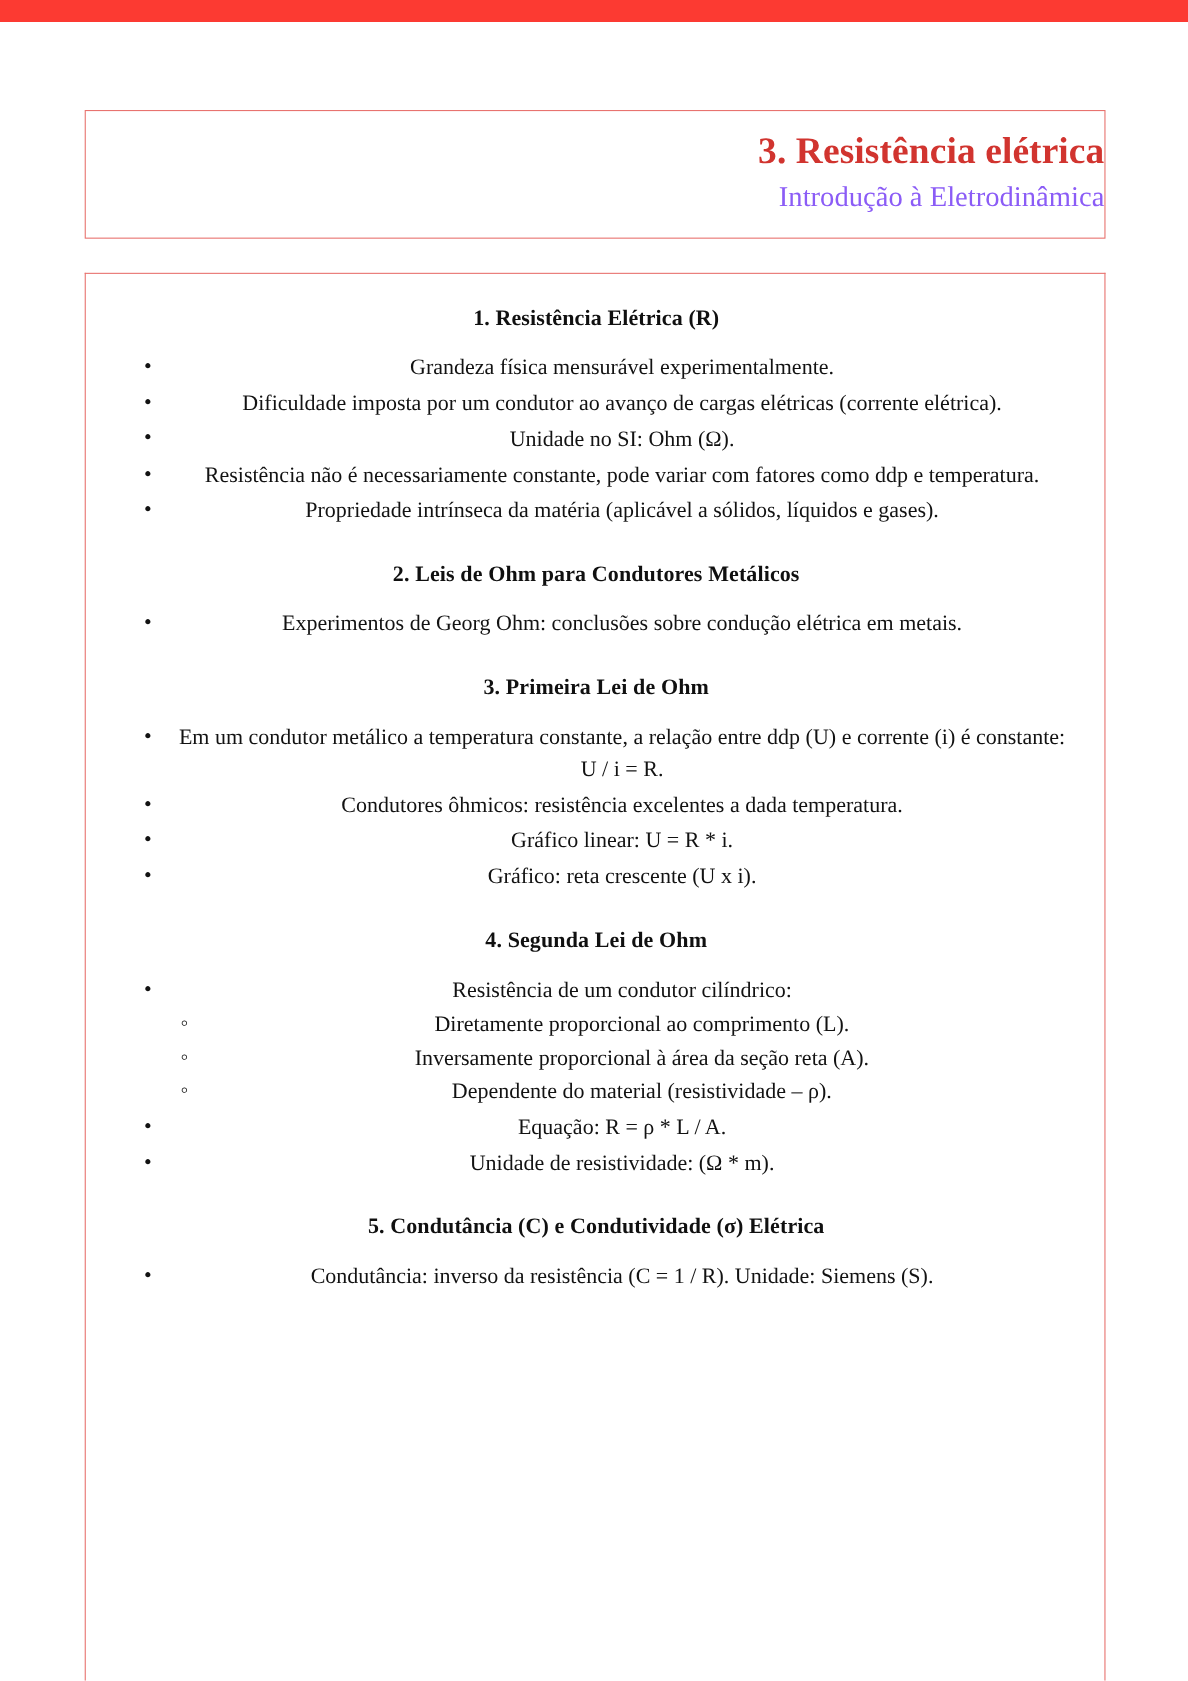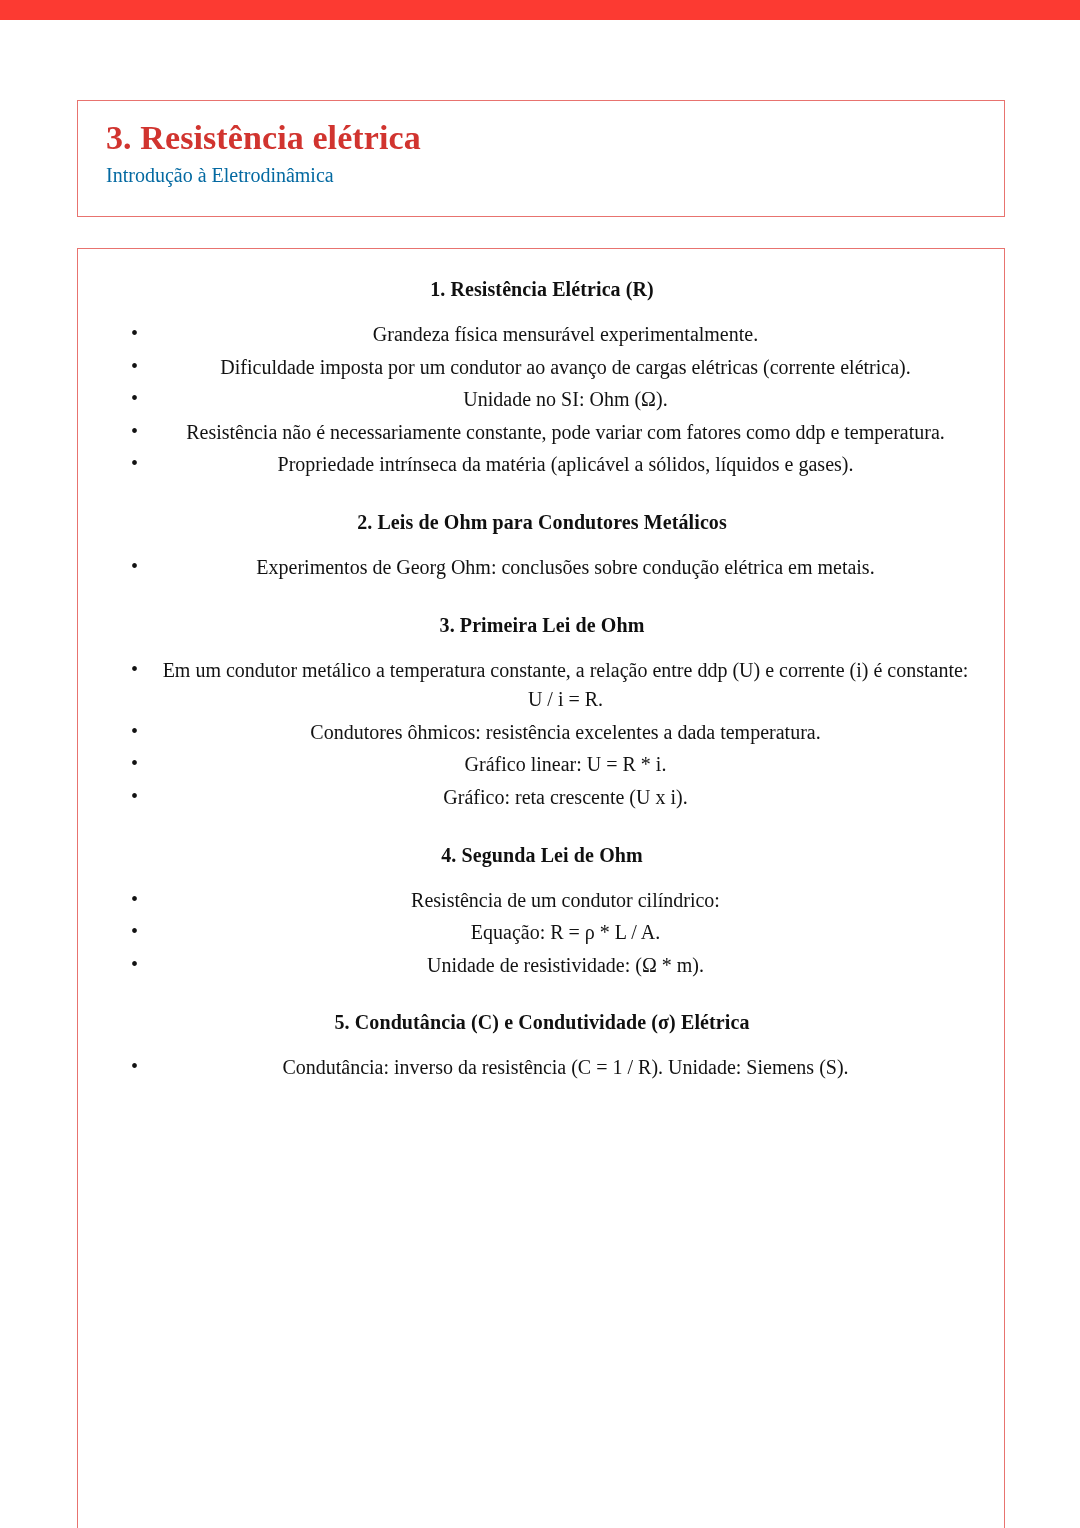--- a/index.html
+++ b/index.html
@@ -27,36 +27,37 @@
   }
   .header-box {
     position: absolute;
     left: 77px;
     top: 100px;
     width: 928px;
     height: 117px;
     border: 1.5px solid #e8736f;
     box-sizing: border-box;
     background: #ffffff;
+    text-align: right;
   }
   .header-inner {
     padding: 18px 0 0 28px;
   }
   .doc-title {
     color: #d1342f;
     font-size: 34px;
     font-weight: 700;
     line-height: 1.12;
     letter-spacing: 0.1px;
     margin: 0;
     white-space: nowrap;
   }
   .doc-subtitle {
-    color: #0369a1;
-    font-size: 20px;
+    color: #8b5cf6;
+    font-size: 26px;
     font-weight: 400;
     line-height: 1.2;
     margin: 6px 0 0 0;
     white-space: nowrap;
   }
   .content-box {
     position: absolute;
     left: 77px;
     top: 248px;
     width: 928px;
@@ -170,21 +171,25 @@
           <ul class="bullets">
             <li><span>Em um condutor metálico a temperatura constante, a relação entre ddp (U) e corrente (i) é constante: U / i = R.</span></li>
             <li><span>Condutores ôhmicos: resistência excelentes a dada temperatura.</span></li>
             <li><span>Gráfico linear: U = R * i.</span></li>
             <li><span>Gráfico: reta crescente (U x i).</span></li>
           </ul>
         </div>
         <div class="section">
           <div class="section-heading">4. Segunda Lei de Ohm</div>
           <ul class="bullets">
-            <li class="has-sub"><span>Resistência de um condutor cilíndrico:</span></li>
+            <li class="has-sub"><span>Resistência de um condutor cilíndrico:</span><ul class="subbullets">
+                <li>Diretamente proporcional ao comprimento (L).</li>
+                <li>Inversamente proporcional à área da seção reta (A).</li>
+                <li>Dependente do material (resistividade – ρ).</li>
+              </ul></li>
             <li><span>Equação: R = ρ * L / A.</span></li>
             <li><span>Unidade de resistividade: (Ω * m).</span></li>
           </ul>
         </div>
         <div class="section">
           <div class="section-heading">5. Condutância (C) e Condutividade (σ) Elétrica</div>
           <ul class="bullets">
             <li><span>Condutância: inverso da resistência (C = 1 / R). Unidade: Siemens (S).</span></li>
           </ul>
         </div>

